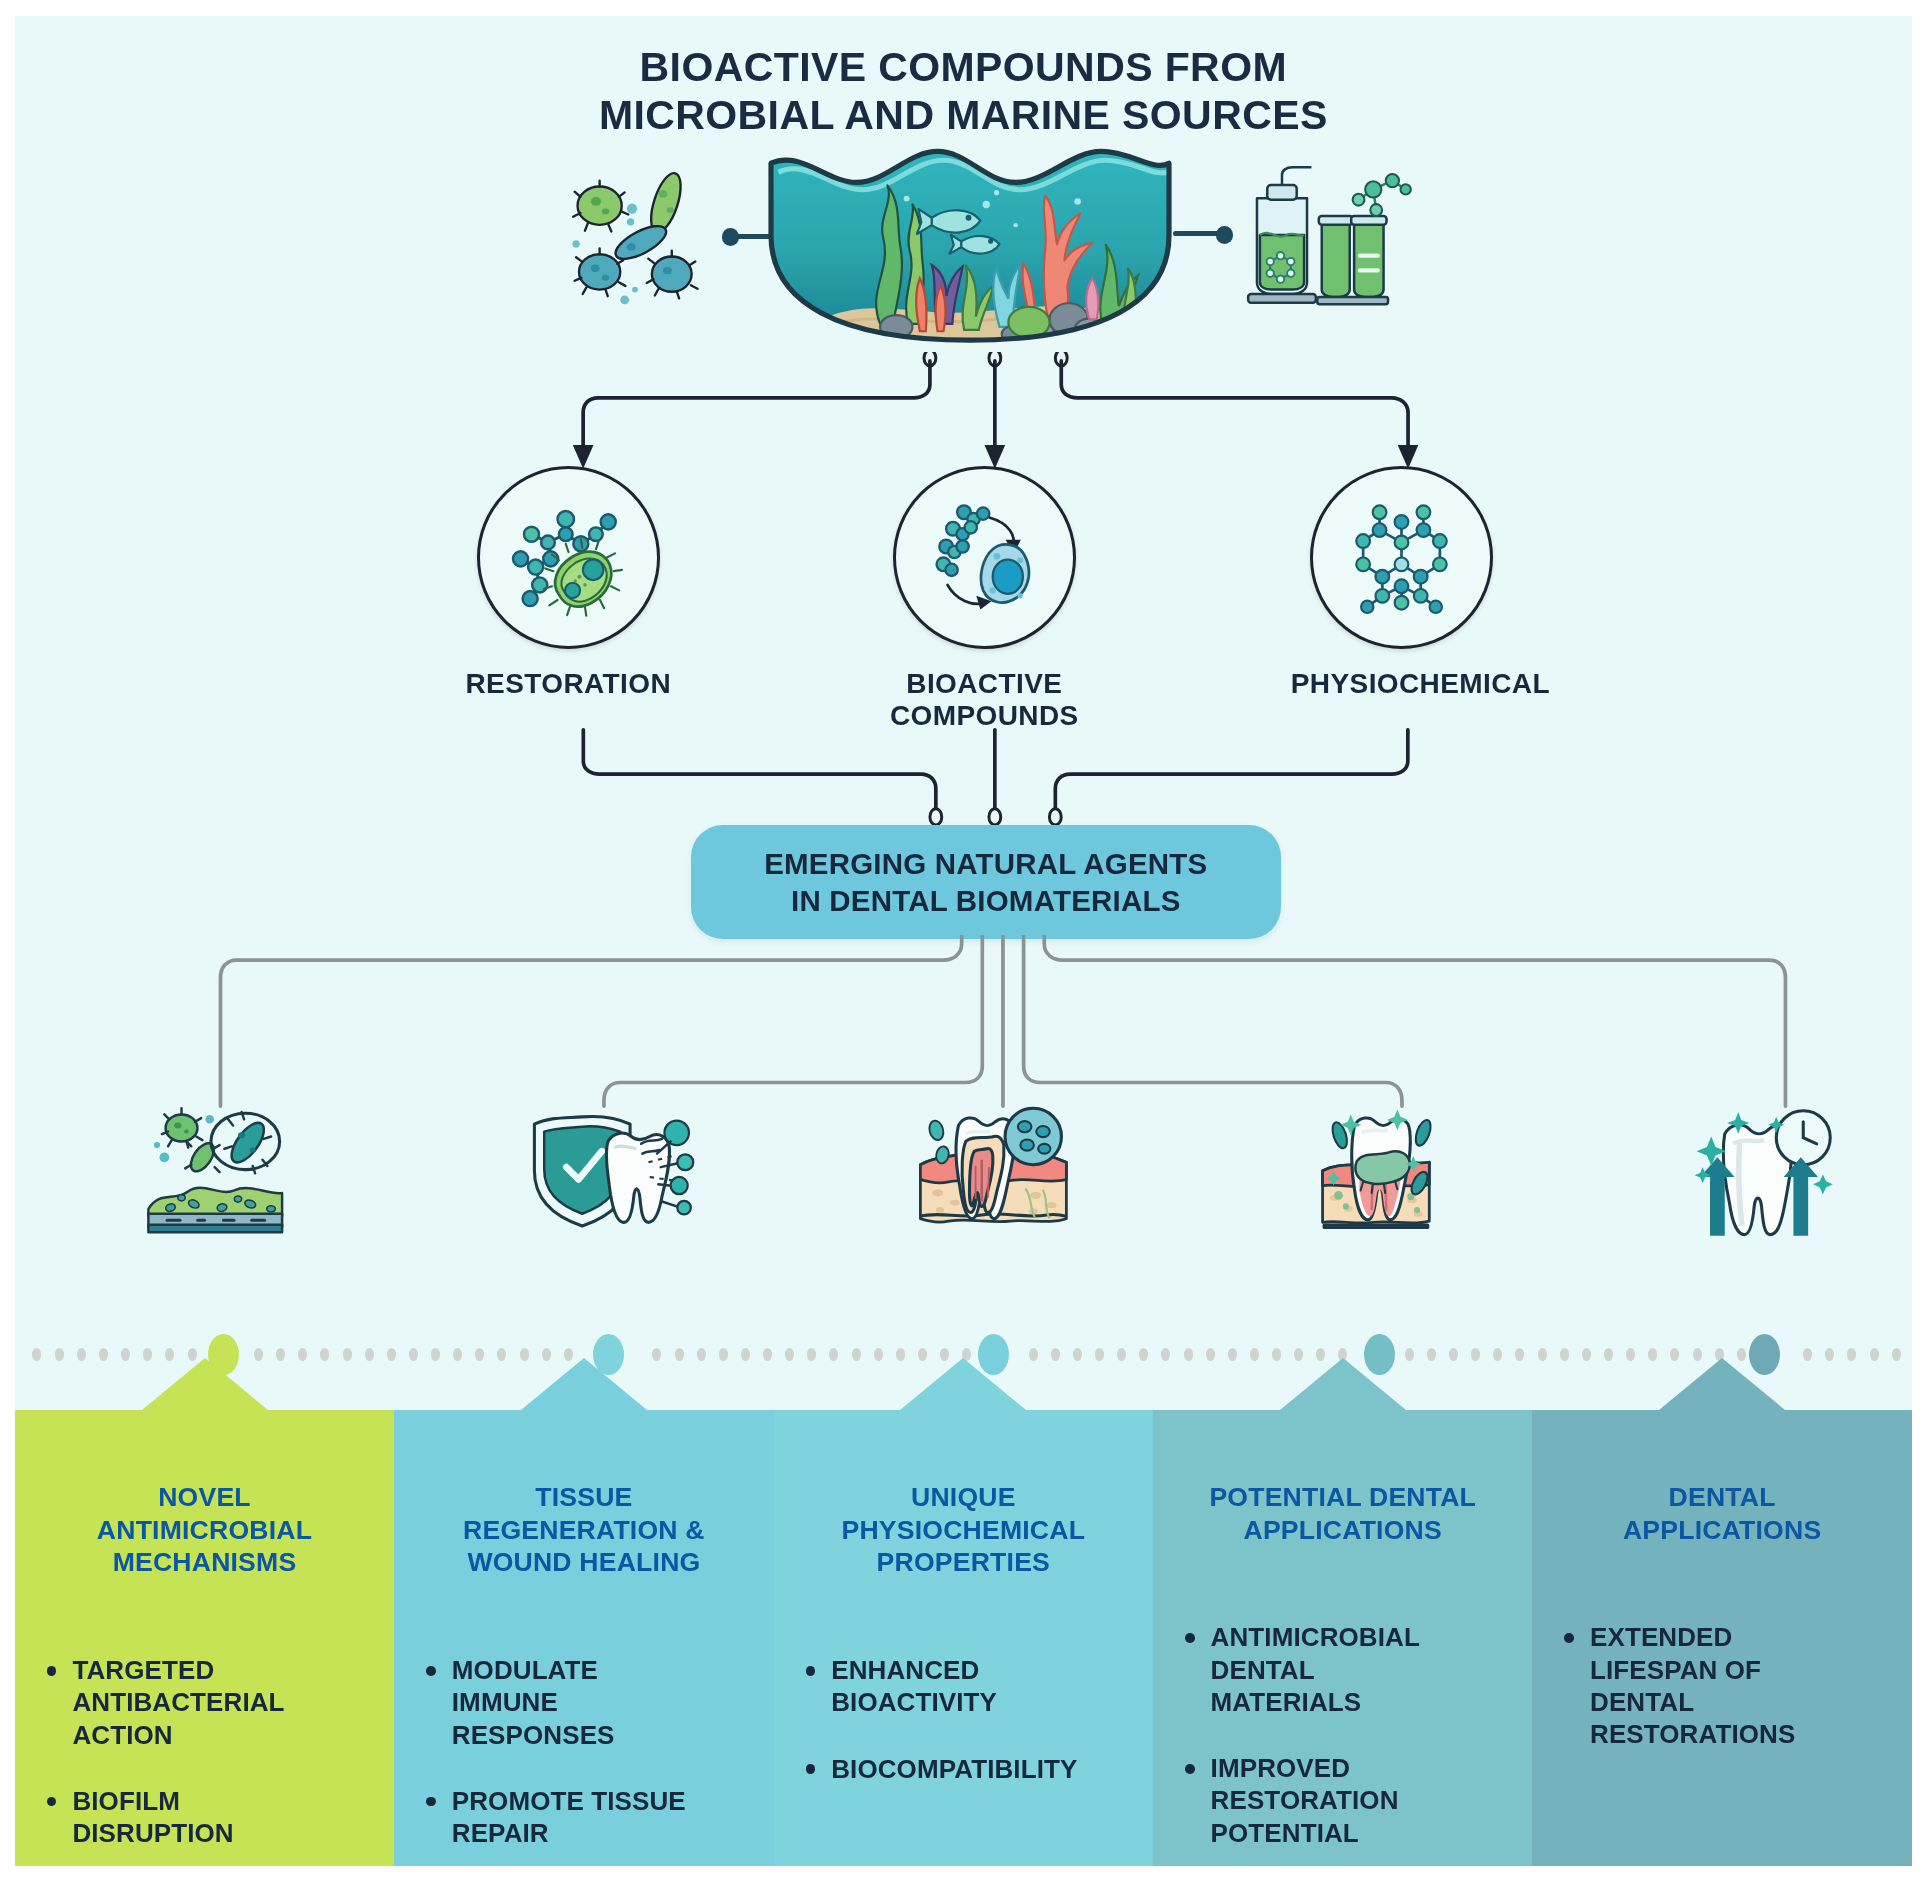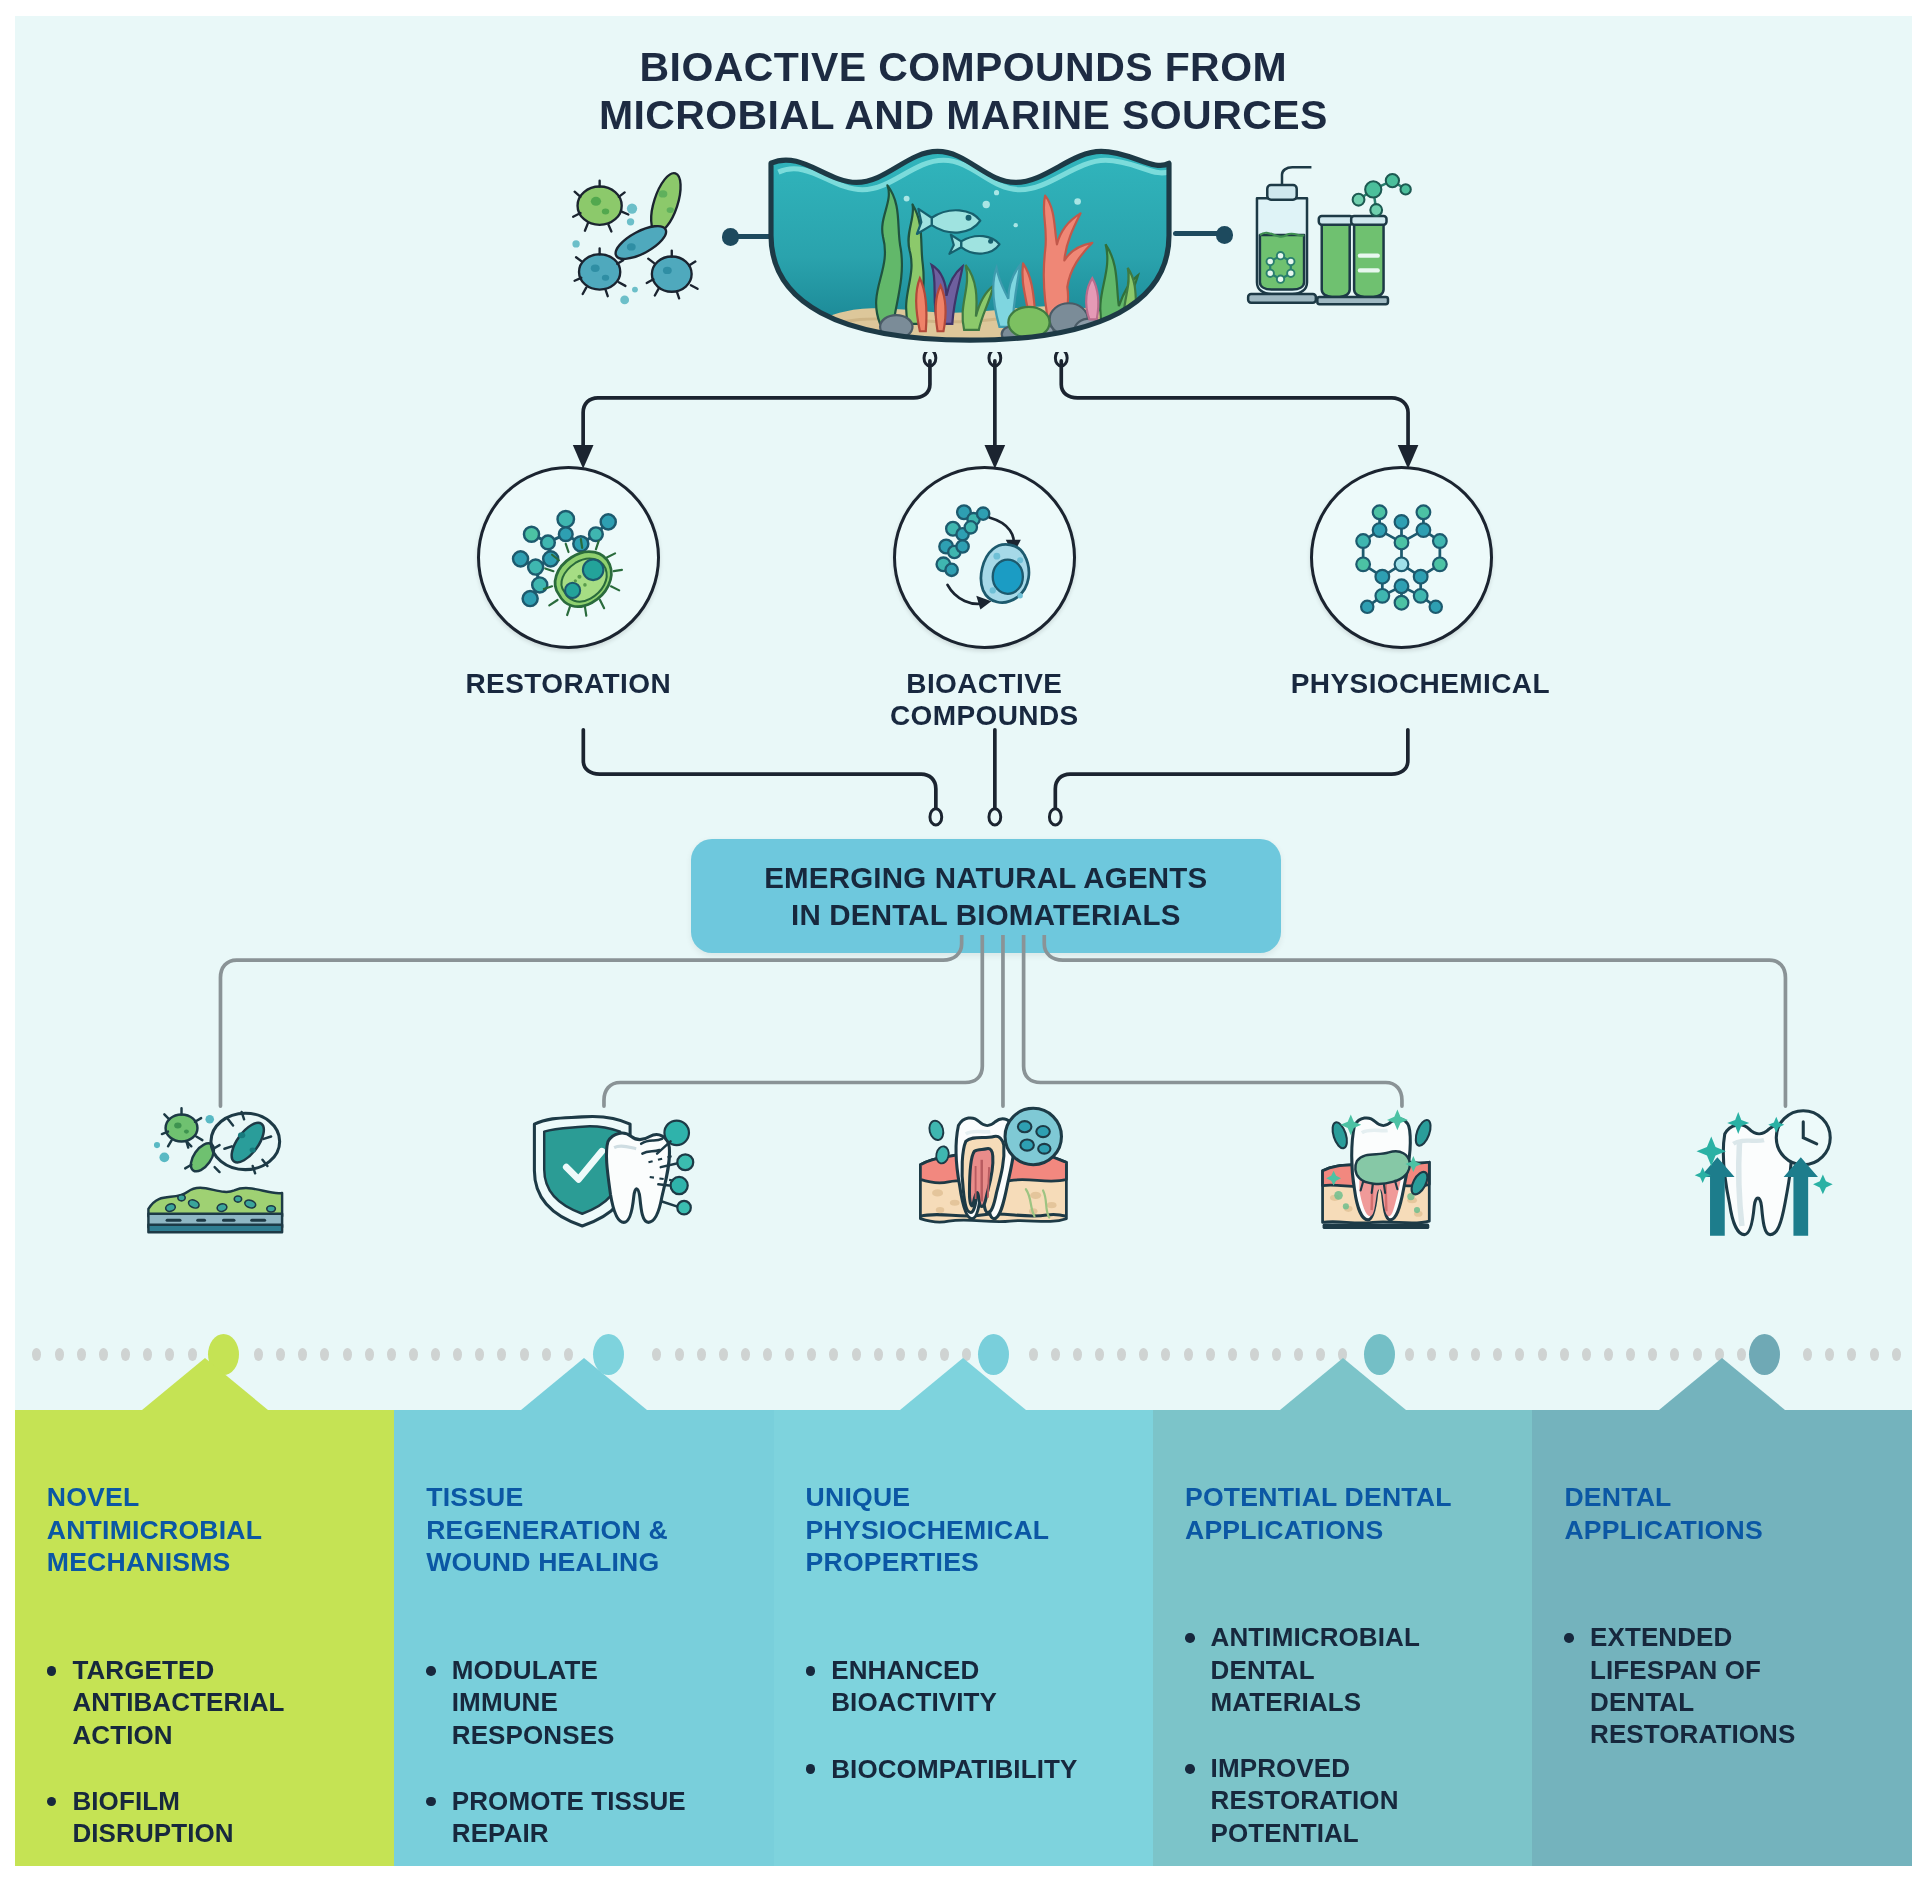--- a/index.html
+++ b/index.html
@@ -54,24 +54,23 @@
     margin-top:19px; font-size:28px; font-weight:800; color:#18283f;
     letter-spacing:0.4px; line-height:1.15; white-space:pre-line;
   }
 
   
   #branch-merge { position:absolute; left:0; top:705px; width:1897px; height:118px; }
 
   
   #hub {
     position:absolute; left:676px; top:809px; width:590px; height:114px;
-    background:#6ec8dd; border-radius:21px;
+    background:#6ec8dd; border-radius:32px;
     display:flex; align-items:center; justify-content:center; text-align:center;
     box-shadow:0 2.2px 5.9px rgba(0,0,0,.07);
-    margin-top:14px;
   }
   #hub-text {
     font-size:29.5px; font-weight:800; color:#17283d; line-height:1.26;
     letter-spacing:0.2px; white-space:pre-line;
   }
 
   
   #branch-fan { position:absolute; left:0; top:919px; width:1897px; height:177px; }
 
   
@@ -98,21 +97,21 @@
     position:absolute; left:0; top:1394px; width:1897px; height:456px;
     display:flex;
   }
   .panel { position:relative; flex:1 1 0; padding:71px 32px 0 32px; }
   .panel-notch {
     position:absolute; top:-52px; left:50%; transform:translateX(-50%);
     width:0; height:0; border-left:63px solid transparent;
     border-right:63px solid transparent;
   }
   .panel-title {
-    text-align:left; font-size:26.6px; font-weight:800; color:#0b57a4;
+    text-align:center; font-size:26.6px; font-weight:800; color:#0b57a4;
     line-height:1.23; letter-spacing:0.2px; white-space:pre-line;
   }
   .panel-list { margin-top:75px; }
   .panel-li {
     display:flex; align-items:flex-start; margin-bottom:34px;
     font-size:26px; font-weight:800; color:#17283d; line-height:1.24;
     letter-spacing:0.1px;
   }
   .panel-bullet {
     flex:0 0 auto; width:9.6px; height:9.6px; border-radius:50%;

